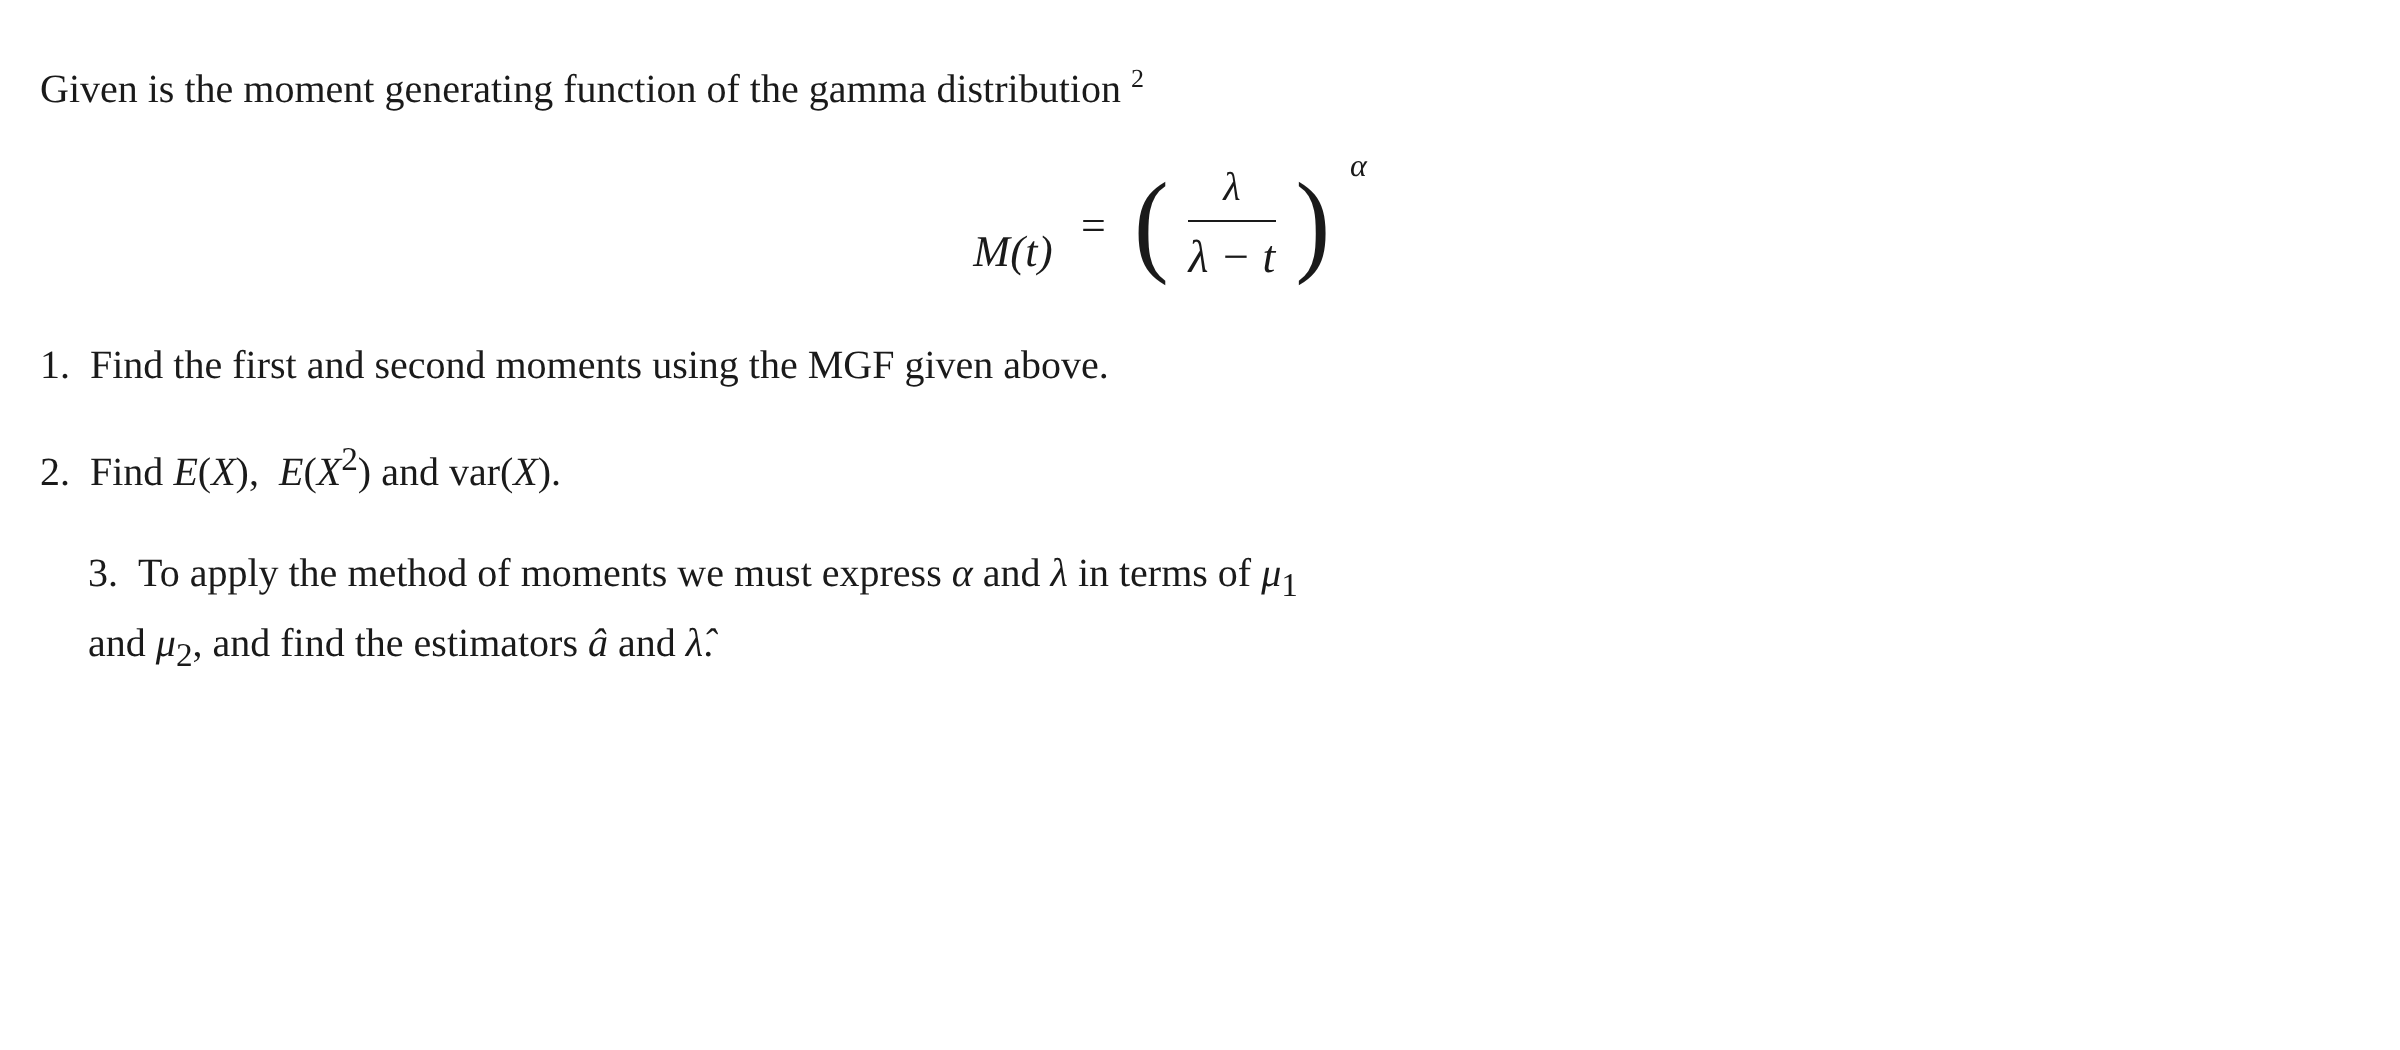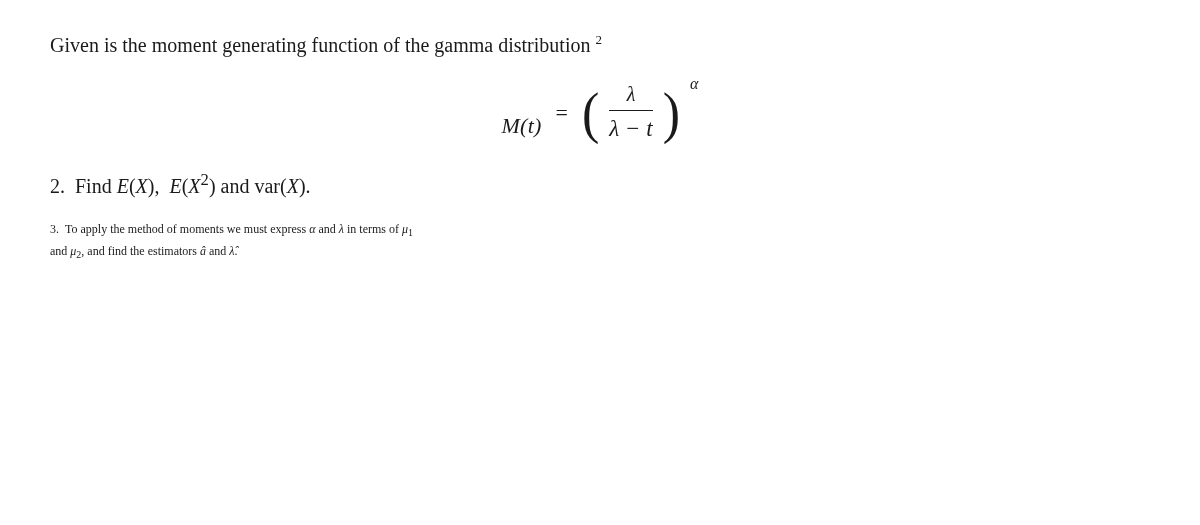--- a/index.html
+++ b/index.html
@@ -14,21 +14,21 @@
       background-color: #ffffff;
       font-family: "Computer Modern", "Latin Modern", Georgia, "Times New Roman", serif;
       font-size: 20px;
       color: #1a1a1a;
       overflow: hidden;
     }
 
     .page-container {
       width: 1200px;
       height: 525px;
-      padding: 30px 50px 30px 50px;
+      padding: 30px 50px 30px 20px;
       display: flex;
       flex-direction: column;
       gap: 0;
     }
 
     .intro-line {
       font-size: 20px;
       line-height: 1.5;
       margin-bottom: 20px;
     }
@@ -119,22 +119,23 @@
       font-size: 20px;
       line-height: 1.6;
     }
 
     .question-3-block {
       margin-bottom: 0;
       line-height: 1.6;
     }
 
     .question-3-block p {
-      font-size: 12px;
+      font-size: 20px;
       line-height: 1.65;
+      margin-left: 24px;
     }
   </style>
 </head>
 <body>
 
 <div class="page-container">
 
   <div class="intro-line">
     <span>Given is the moment generating function of the gamma distribution</span>
     <sup>2</sup>
@@ -148,20 +149,26 @@
       <div class="fraction-container">
         <div class="frac-num"><i>λ</i></div>
         <div class="frac-line"></div>
         <div class="frac-den"><i>λ</i> − <i>t</i></div>
       </div>
       <span class="big-paren">)</span>
       <span class="exponent-alpha"><i>α</i></span>
     </div>
   </div>
 
+  <div class="question-block">
+    <p>
+      <span>1.</span>
+      &nbsp;Find the first and second moments using the MGF given above.
+    </p>
+  </div>
 
   <div class="question-block">
     <p>
       <span>2.</span>
       &nbsp;Find <i>E</i>(<i>X</i>),&nbsp;
       <i>E</i>(<i>X</i><sup>2</sup>)
       <span> and </span>
       <span>var(<i>X</i>).</span>
     </p>
   </div>

